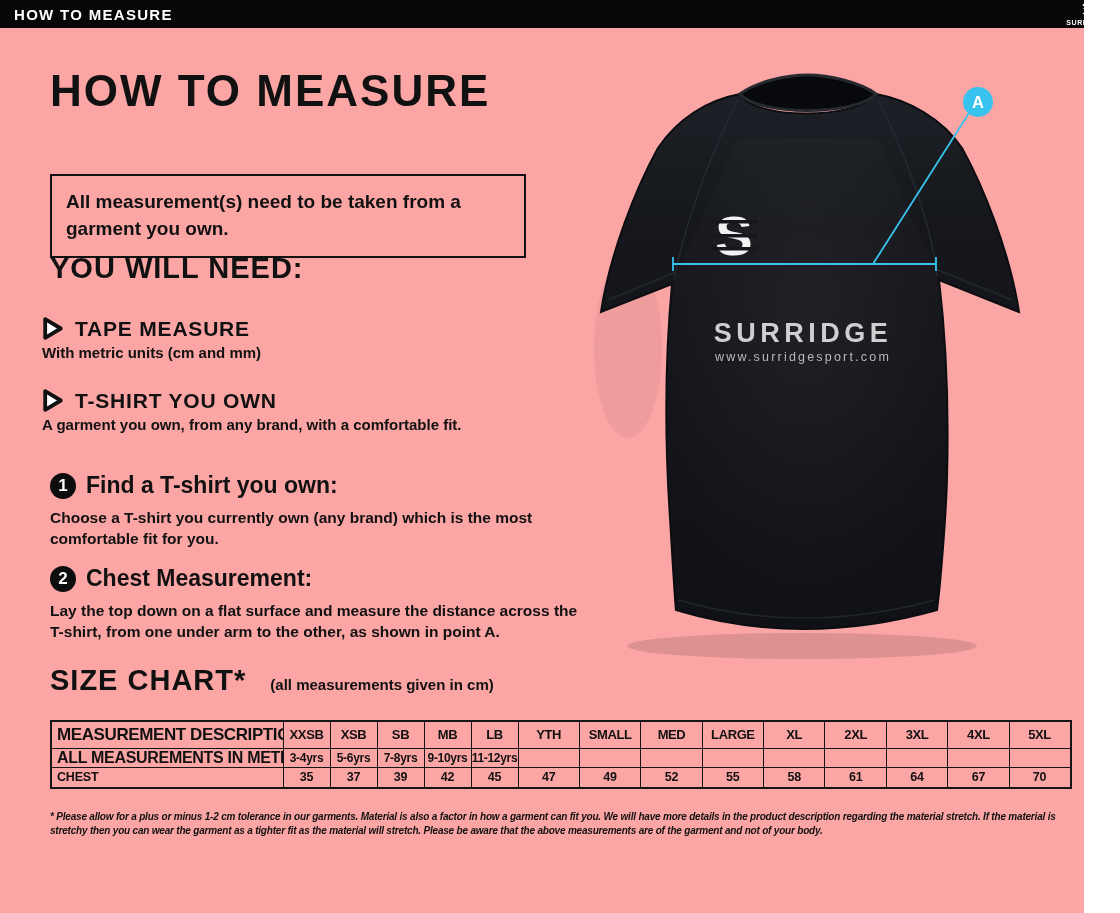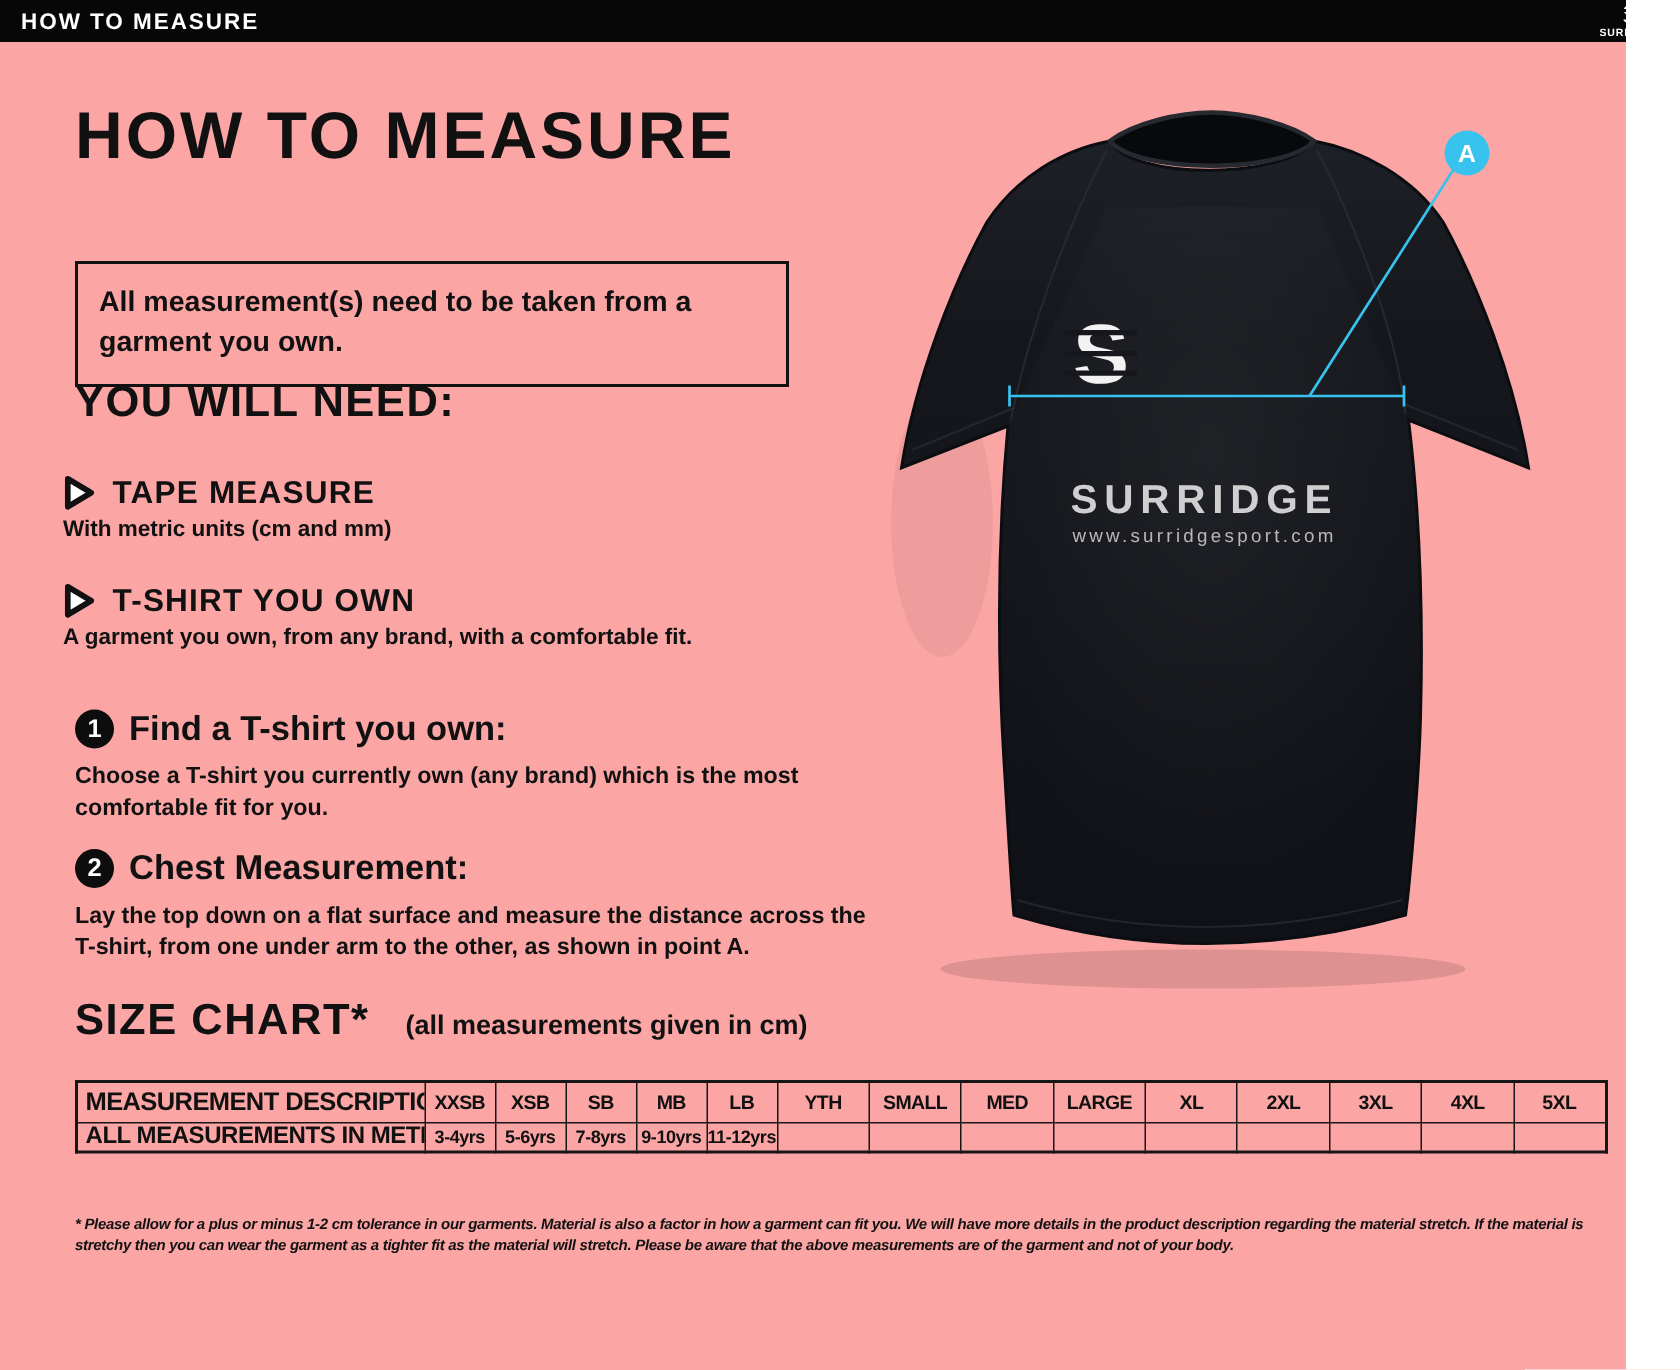--- a/index.html
+++ b/index.html
@@ -31,21 +31,21 @@
 
   .step { position:absolute; left:50px; }
   .step .row { display:flex; align-items:center; gap:10px; }
   .step-num { width:26px; height:26px; border-radius:50%; background:#0d0d0d; color:#fff;
               display:flex; align-items:center; justify-content:center; font-size:17px; font-weight:700; }
   .step-title { font-size:23px; font-weight:700; color:#111; }
   .step-desc { margin-top:8px; width:545px; font-size:15.5px; font-weight:700; line-height:1.38; color:#111; }
 
   .sc-heading { position:absolute; left:50px; top:664px; display:flex; align-items:baseline; gap:24px; }
   .sc-heading .big { font-size:29px; font-weight:700; letter-spacing:1px; color:#111; }
-  .sc-heading .small { font-size:18px; font-weight:700; color:#111; }
+  .sc-heading .small { font-size:15px; font-weight:700; color:#111; }
 
   
   table.size-chart { position:absolute; left:50px; top:720px; width:1020px; border-collapse:collapse;
                      table-layout:fixed; border:2.5px solid #161616; }
   .size-chart th, .size-chart td { border:1.6px solid #161616; text-align:center; vertical-align:middle;
                      overflow:hidden; white-space:nowrap; color:#111; }
   .size-chart thead th { height:27px; font-size:13px; font-weight:700; letter-spacing:-0.4px; }
   .size-chart thead th.desc-col { text-align:left; padding-left:5px; font-size:17px; }
   .size-chart tbody tr:nth-child(1) td { height:19px; font-size:12px; font-weight:700; letter-spacing:-0.3px; }
   .size-chart tbody tr:nth-child(2) td { height:21px; font-size:12.5px; font-weight:700; letter-spacing:-0.2px; }
@@ -166,20 +166,37 @@
           <td></td>
           <td></td>
           <td></td>
           <td></td>
           <td></td>
           <td></td>
           <td></td>
           <td></td>
           <td></td>
         </tr>
+        <tr>
+          <td class="row-label">CHEST</td>
+          <td>35</td>
+          <td>37</td>
+          <td>39</td>
+          <td>42</td>
+          <td>45</td>
+          <td>47</td>
+          <td>49</td>
+          <td>52</td>
+          <td>55</td>
+          <td>58</td>
+          <td>61</td>
+          <td>64</td>
+          <td>67</td>
+          <td>70</td>
+        </tr>
       </tbody>
   </table>
 
   <div class="disclaimer">* Please allow for a plus or minus 1-2 cm tolerance in our garments. Material is also a factor in how a garment can fit you. We will have more details in the product description regarding the material stretch.  If the material is stretchy then you can wear the garment as a tighter fit as the material will stretch.  Please be aware that the above measurements are of the garment and not of your body.</div>
 
   <div class="shirt-wrap">
     <svg width="484" height="615" viewBox="0 0 484 615">
       <defs>
         <linearGradient id="shirtG" x1="0" y1="0" x2="0" y2="1">
           <stop offset="0" stop-color="#1d2026"></stop>

